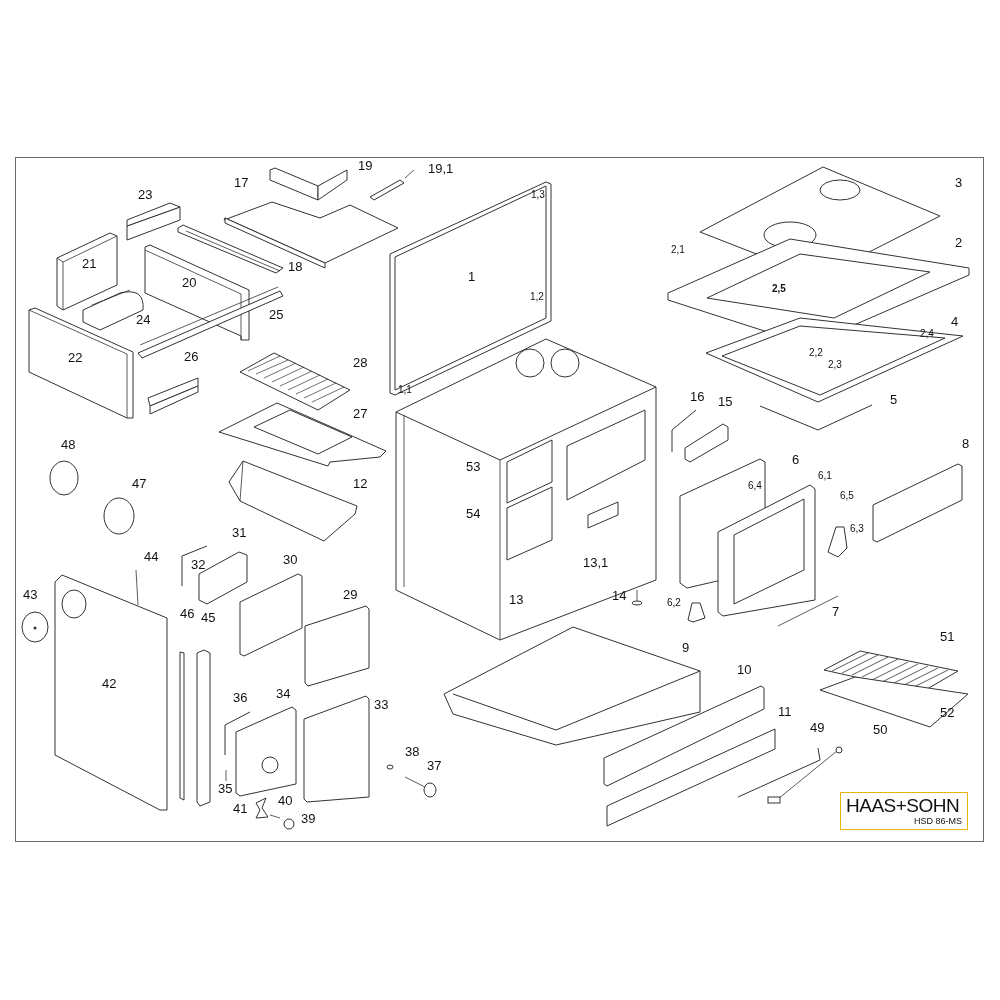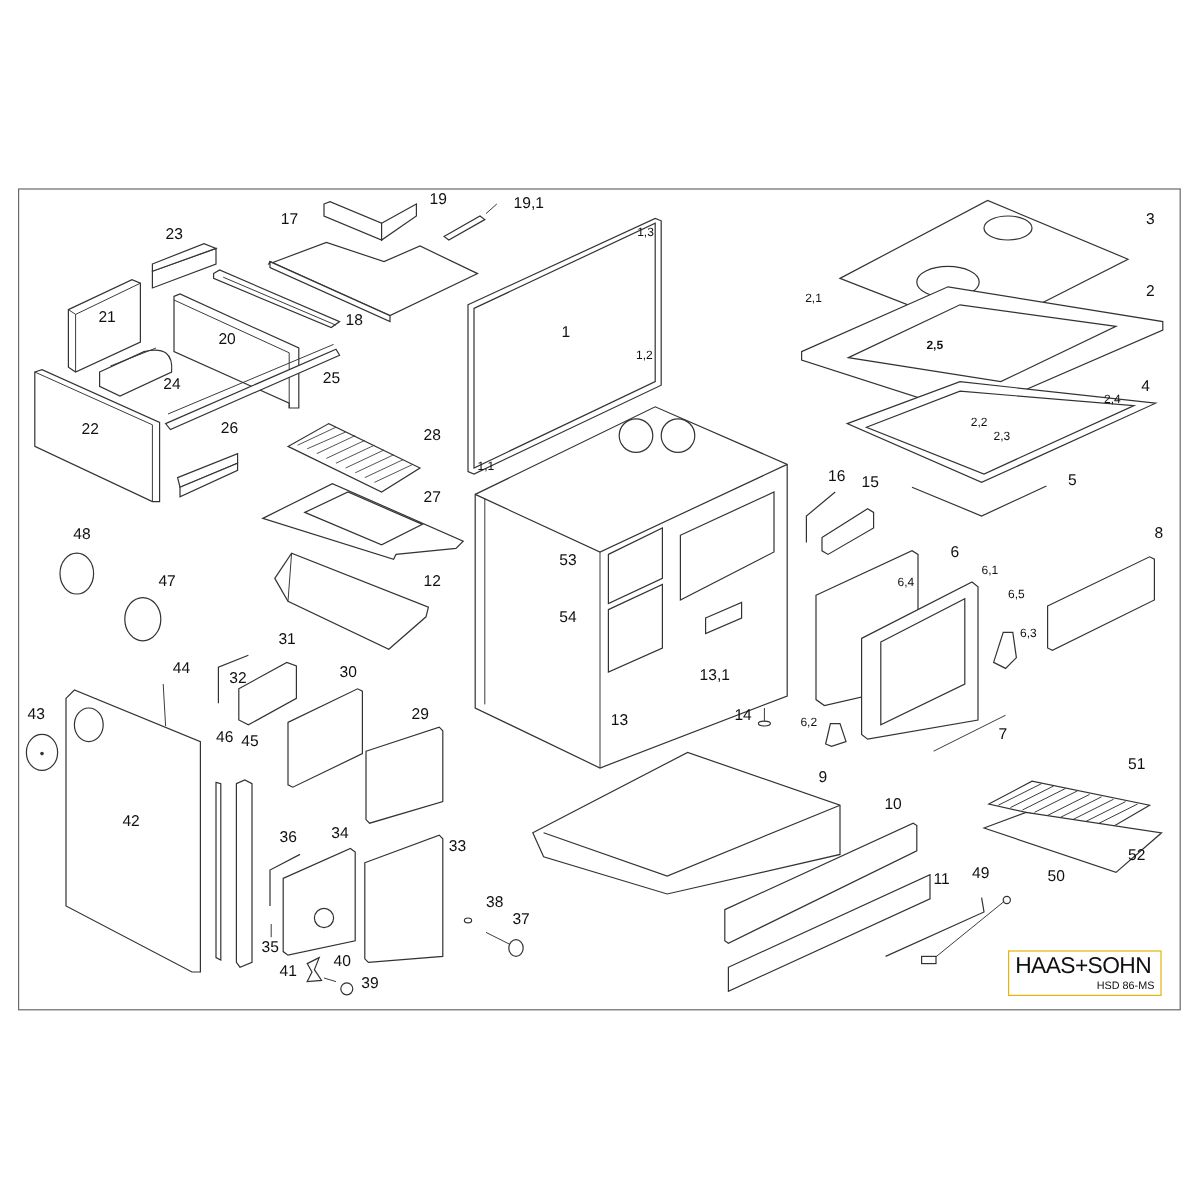--- a/index.html
+++ b/index.html
@@ -264,21 +264,21 @@
     <span class="lbl" style="left: 792px; top: 453px;">6</span>
     <span class="lbl sm" style="left: 818px; top: 471px;">6,1</span>
     <span class="lbl sm" style="left: 667px; top: 598px;">6,2</span>
     <span class="lbl sm" style="left: 850px; top: 524px;">6,3</span>
     <span class="lbl sm" style="left: 748px; top: 446px; margin-top: 35px;">6,4</span>
     <span class="lbl sm" style="left: 840px; top: 491px;">6,5</span>
     <span class="lbl" style="left: 832px; top: 605px;">7</span>
     <span class="lbl" style="left: 962px; top: 437px;">8</span>
     <span class="lbl" style="left: 682px; top: 641px;">9</span>
     <span class="lbl" style="left: 737px; top: 663px;">10</span>
-    <span class="lbl" style="left: 778px; top: 705px; margin-top: 21px;">11</span>
+    <span class="lbl" style="left: 778px; top: 705px;">11</span>
     <span class="lbl" style="left: 353px; top: 477px;">12</span>
     <span class="lbl" style="left: 509px; top: 593px;">13</span>
     <span class="lbl" style="left: 583px; top: 556px;">13,1</span>
     <span class="lbl" style="left: 612px; top: 589px;">14</span>
     <span class="lbl" style="left: 718px; top: 395px;">15</span>
     <span class="lbl" style="left: 690px; top: 390px;">16</span>
     <span class="lbl" style="left: 234px; top: 176px;">17</span>
     <span class="lbl" style="left: 288px; top: 260px;">18</span>
     <span class="lbl" style="left: 358px; top: 159px;">19</span>
     <span class="lbl" style="left: 428px; top: 162px;">19,1</span>

